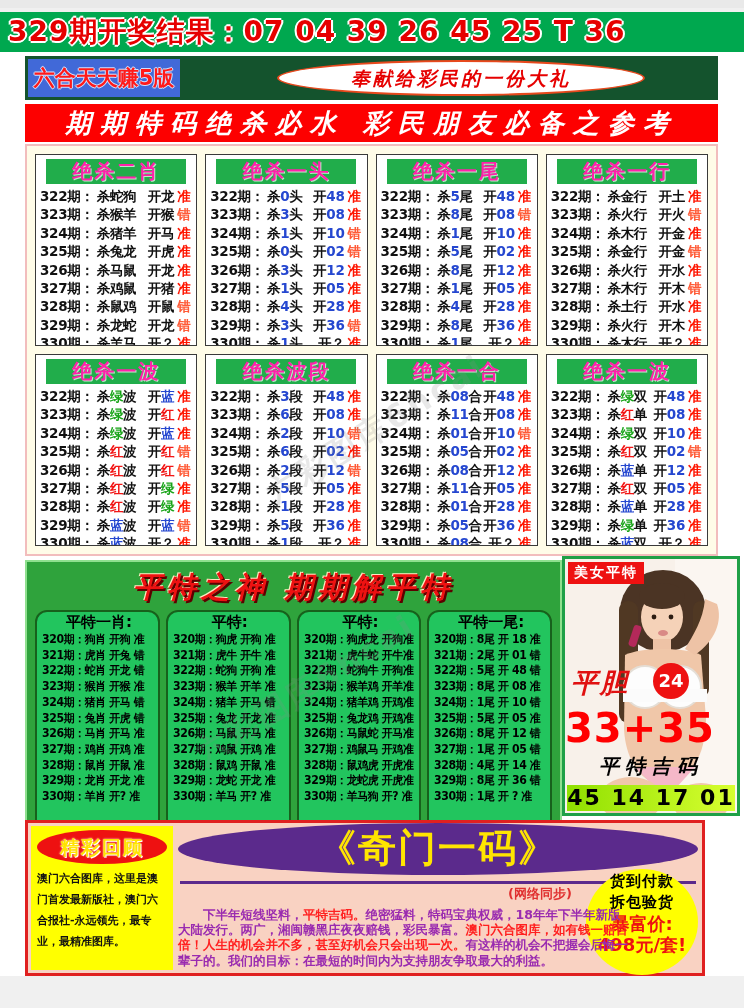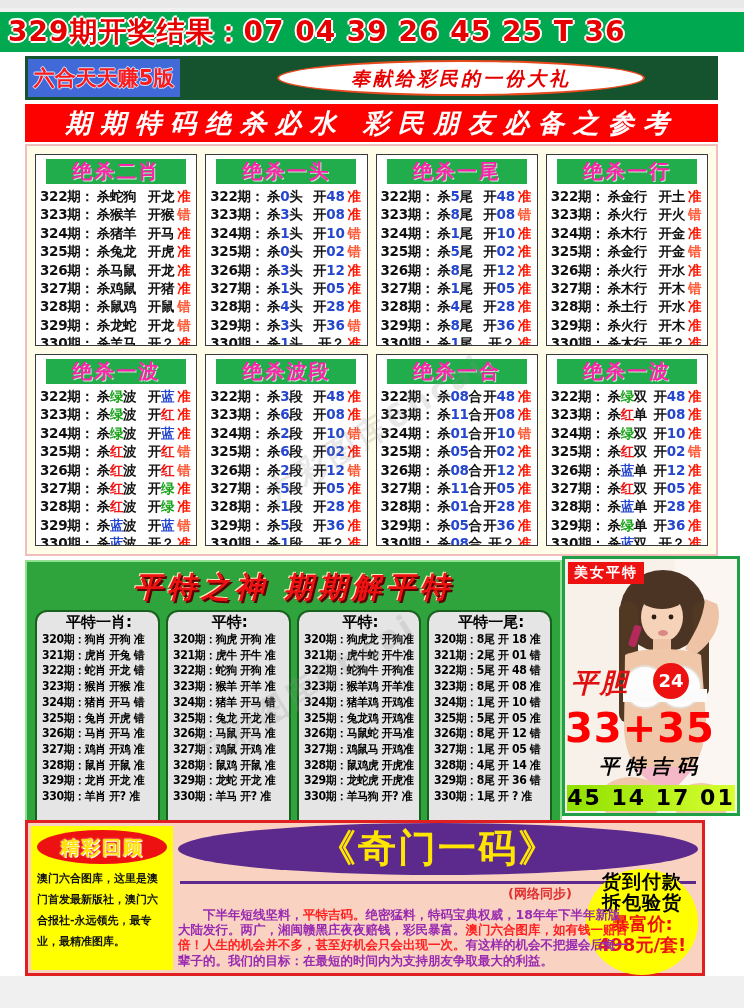--- a/index.html
+++ b/index.html
@@ -46,21 +46,21 @@
   .c-green{color:#17a317;}
 
   
   #pingte-panel{position:absolute;left:25px;top:552px;width:537px;height:300px;background:#2fa33c;
     border:2px solid #8fe08f;box-sizing:border-box;}
   #pingte-title{margin-top:6px;text-align:center;color:#ee1111;font-weight:700;font-size:29px;
     font-family:"DejaVu Serif","Liberation Serif",serif;font-style:italic;letter-spacing:5px;
     text-shadow:2px 2px 0 #5c0000, -1px -1px 0 #ffe9c0;}
   #pingte-grid{position:absolute;left:8px;right:8px;top:48px;bottom:8px;display:grid;
     grid-template-columns:repeat(4,1fr);gap:6px;}
-  .pt-box{background:#e5e5e5;border:2px solid #17611c;border-radius:12px;padding:1px 2px 1px 5px;overflow:hidden;}
+  .pt-box{background:#22c55e;border:2px solid #17611c;border-radius:12px;padding:1px 2px 1px 5px;overflow:hidden;}
   .pt-head{text-align:center;font-weight:700;font-size:15px;line-height:19px;color:#000;}
   .pt-row{font-weight:700;font-size:11.5px;line-height:15.7px;letter-spacing:-0.4px;white-space:nowrap;
     color:#000;transform:scaleX(.95);transform-origin:left;}
 
   
   #photo-panel{position:absolute;left:562px;top:548px;width:178px;height:260px;border:3px solid #1fa047;
     background:#f6eee6;box-sizing:border-box;overflow:hidden;}
   #photo-panel svg{position:absolute;left:0;top:0;}
   #photo-badge{position:absolute;left:3px;top:3px;background:#ee1111;color:#fff;font-weight:700;font-size:14px;
     padding:2px 6px;letter-spacing:2px;}
@@ -88,21 +88,21 @@
   #qimen-ellipse{position:absolute;left:150px;top:0;width:520px;height:52px;background:#5b2a8c;border-radius:50%;
     color:#ffe500;font-weight:700;font-size:38px;line-height:50px;text-align:center;letter-spacing:2px;}
   #qimen-divider{position:absolute;left:152px;top:58px;width:516px;height:3px;background:#5b2a8c;}
   #sync-note{position:absolute;right:130px;top:62px;color:#e03030;font-weight:700;font-size:13px;}
   #pitch-paragraph{position:absolute;left:150px;top:84px;width:452px;font-weight:700;font-size:12.5px;
     line-height:15.2px;text-indent:2em;z-index:2;}
   .seg-purple{color:#9a2bb0;}
   .seg-red{color:#ff2020;}
   #cod-circle{position:absolute;right:4px;top:46px;width:112px;height:106px;background:#ffff00;border-radius:50%;
     text-align:center;padding-top:2px;box-sizing:border-box;z-index:1;}
-  .cod-line{color:#000;font-weight:700;font-size:19px;line-height:21px;letter-spacing:1px;}
+  .cod-line{color:#000;font-weight:700;font-size:15px;line-height:21px;letter-spacing:1px;}
   .price-line{color:#ee1111;font-weight:700;font-size:18px;line-height:21px;}
 
   .watermark{position:absolute;color:rgba(140,140,140,.20);font-weight:700;font-size:32px;
     transform:rotate(-32deg);pointer-events:none;z-index:3;letter-spacing:3px;}
 </style>
 </head>
 <body>
 
 <div id="page">
   <div id="content-bg"></div>

